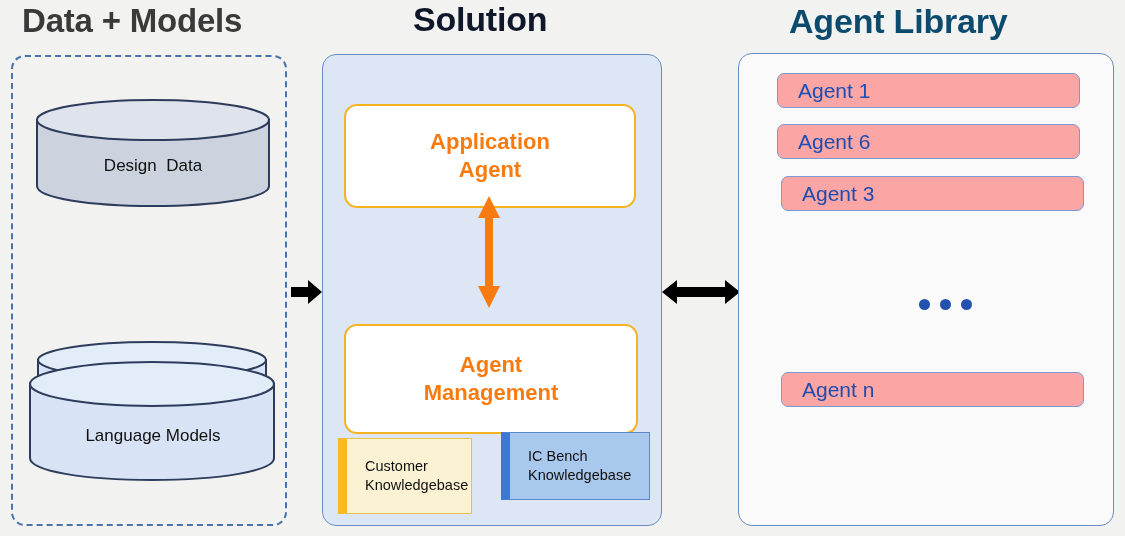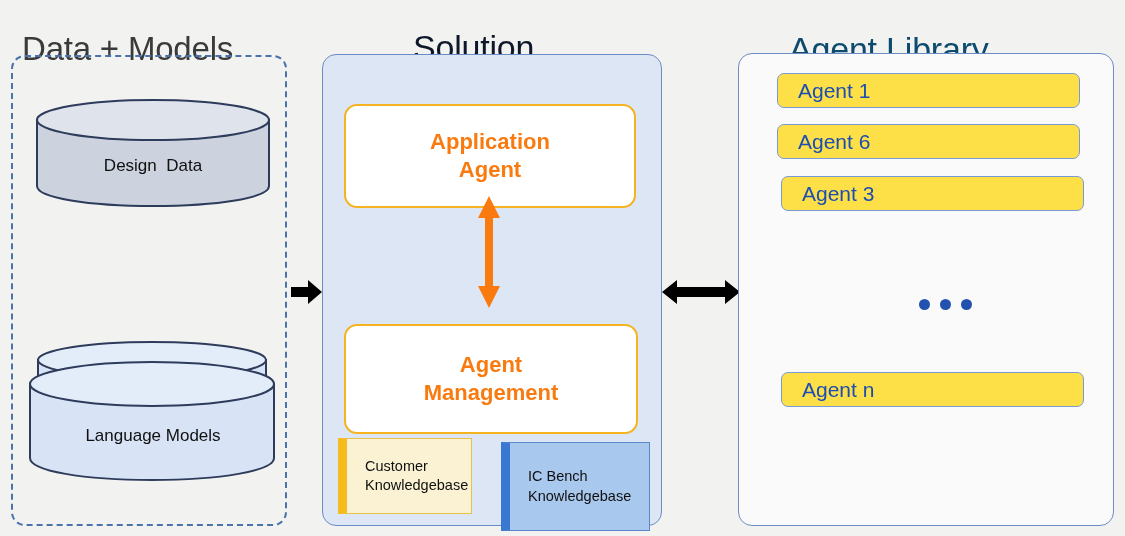--- a/index.html
+++ b/index.html
@@ -12,24 +12,23 @@
     height: 536px;
     position: relative;
     overflow: hidden;
     font-family: "Liberation Sans", sans-serif;
     background: #f2f2f0;
   }
 
   
   .col-title {
     position: absolute;
-    font-weight: normal;
+    font-weight: bold;
     white-space: nowrap;
     letter-spacing: -0.2px;
-    margin-top: 28px;
   }
   #title-data {
     left: 22px; top: 2px;
     font-size: 33px;
     color: #3a3a3a;
   }
   #title-solution {
     left: 413px; top: 0px;
     font-size: 34px;
     color: #0f172a;
@@ -142,31 +141,31 @@
     padding-left: 18px;
   }
   #kb-customer {
     left: 338px; top: 438px;
     width: 134px; height: 76px;
     background: #faf2d3;
     border: 1px solid #e8c14a;
     border-left: 9px solid #f6bb1c;
   }
   #kb-icbench {
-    left: 501px; top: 442px;
-    width: 149px; height: 89px;
+    left: 501px; top: 432px;
+    width: 149px; height: 68px;
     background: #a9c8ee;
     border: 1px solid #5b86c9;
     border-left: 9px solid #3a78d2;
   }
 
   
   .agent-pill {
     position: absolute;
-    background: #fde047;
+    background: #fca5a5;
     border: 1.5px solid #7a9ad6;
     border-radius: 7px;
     box-sizing: border-box;
     display: flex;
     align-items: center;
     padding-left: 20px;
     font-size: 21px;
     color: #1b4db3;
   }
   #agent-pill-0 { left: 777px; top: 73px;  width: 303px; height: 35px; }

